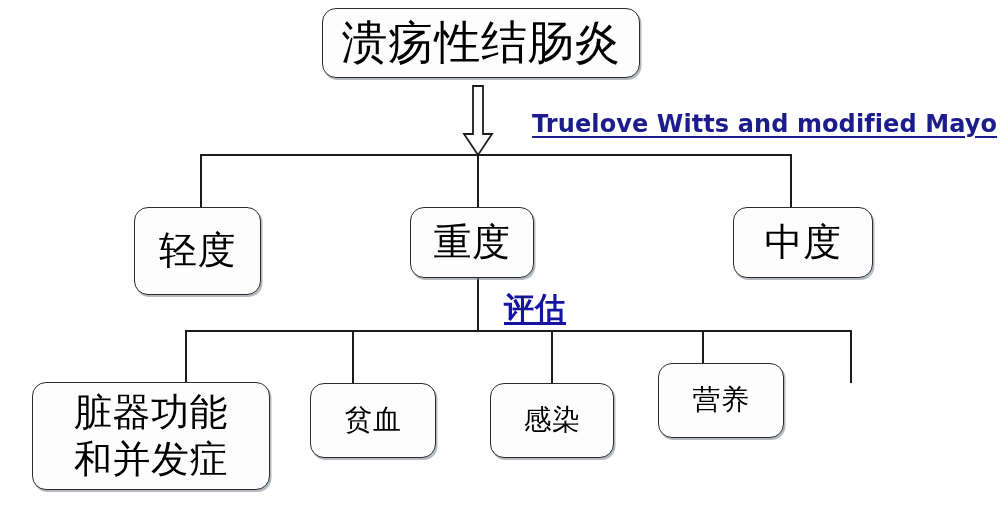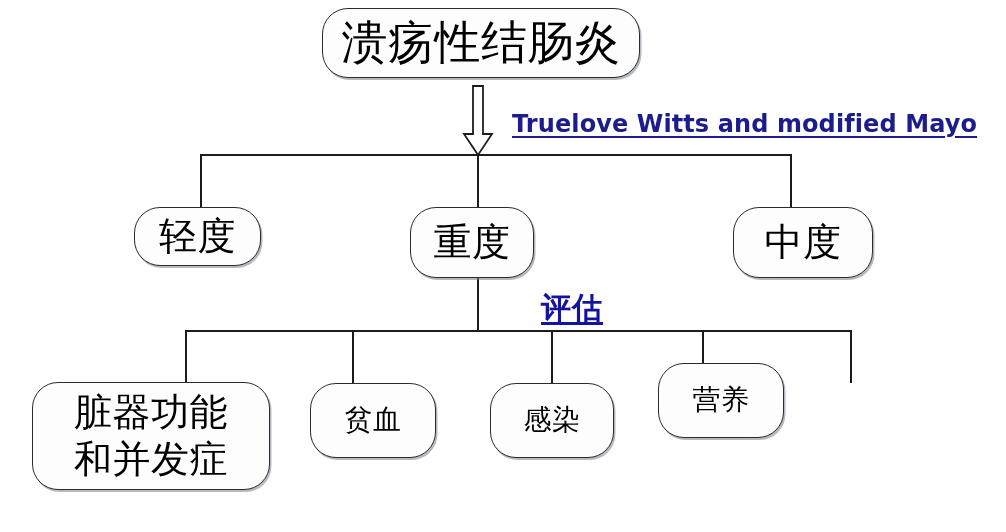--- a/index.html
+++ b/index.html
@@ -16,21 +16,21 @@
     overflow: hidden;
     font-family: "DejaVu Sans", "Liberation Sans", sans-serif;
   }
 
   
   .node {
     position: absolute;
     box-sizing: border-box;
     background: #fdfdfd;
     border: 1.6px solid #2b2b2b;
-    border-radius: 26px;
+    border-radius: 14px;
     display: flex;
     align-items: center;
     justify-content: center;
     text-align: left;
     color: #000000;
     line-height: 1.08;
     white-space: pre-line;
     box-shadow: 1.5px 2px 0 0 rgba(120,128,140,0.55);
     z-index: 5;
   }
@@ -98,37 +98,37 @@
 
   <svg class="block-arrow" style="left:462px; top:84px;" width="32" height="74" viewBox="0 0 32 74">
     <polygon points="11,2 21,2 21,50 30,50 16,71 2,50 11,50" fill="#ffffff" stroke="#1c1c1c" stroke-width="1.8" stroke-linejoin="miter"></polygon>
   </svg>
 
   <div class="line hline" style="left:200px; top:154px; width:591px;"></div>
   <div class="line vline" style="left:200px; top:154px; height:53px;"></div>
   <div class="line vline" style="left:477px; top:154px; height:53px;"></div>
   <div class="line vline" style="left:790px; top:154px; height:53px;"></div>
 
-  <div class="annot annot-en" style="left:512px; top:110px;">Truelove Witts and modified Mayo</div>
+  <div class="annot annot-en" style="left:532px; top:110px;">Truelove Witts and modified Mayo</div>
 
-  <div class="node node-level2" style="left:134px; top:207px; width:127px; height:59px;">
+  <div class="node node-level2" style="left:134px; top:207px; width:127px; height:88px;">
     <span>轻度</span>
   </div>
 
   <div class="node node-level2" style="left:410px; top:207px; width:124px; height:71px;">
     <span>重度</span>
   </div>
 
   <div class="node node-level2" style="left:733px; top:207px; width:140px; height:71px;">
     <span>中度</span>
   </div>
 
   <div class="line vline" style="left:477px; top:277px; height:54px;"></div>
 
-  <div class="annot annot-cn" style="left:541px; top:288px;">评估</div>
+  <div class="annot annot-cn" style="left:504px; top:288px;">评估</div>
 
   <div class="line hline" style="left:185px; top:330px; width:666px;"></div>
   <div class="line vline" style="left:185px; top:330px; height:53px;"></div>
   <div class="line vline" style="left:352px; top:330px; height:53px;"></div>
   <div class="line vline" style="left:551px; top:330px; height:53px;"></div>
   <div class="line vline" style="left:702px; top:330px; height:53px;"></div>
   <div class="line vline" style="left:850px; top:330px; height:53px;"></div>
 
   <div class="node node-wide" style="left:32px; top:382px; width:238px; height:108px;">
     <span>脏器功能

